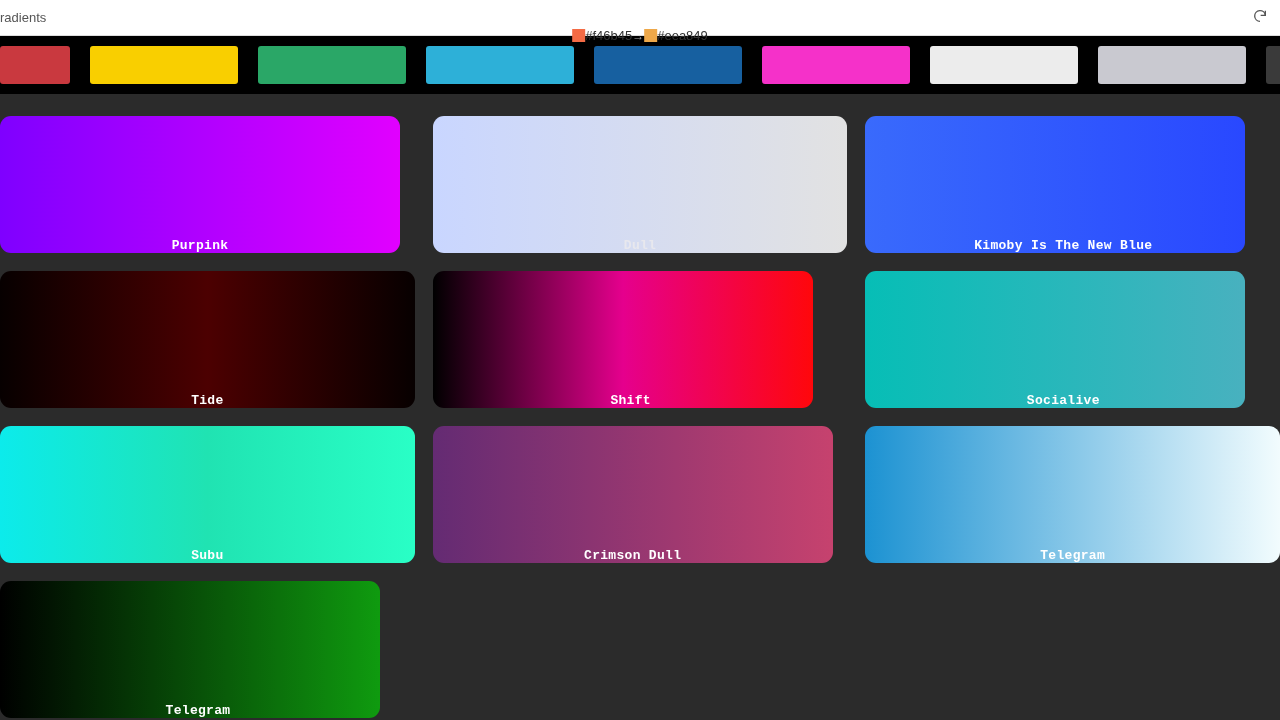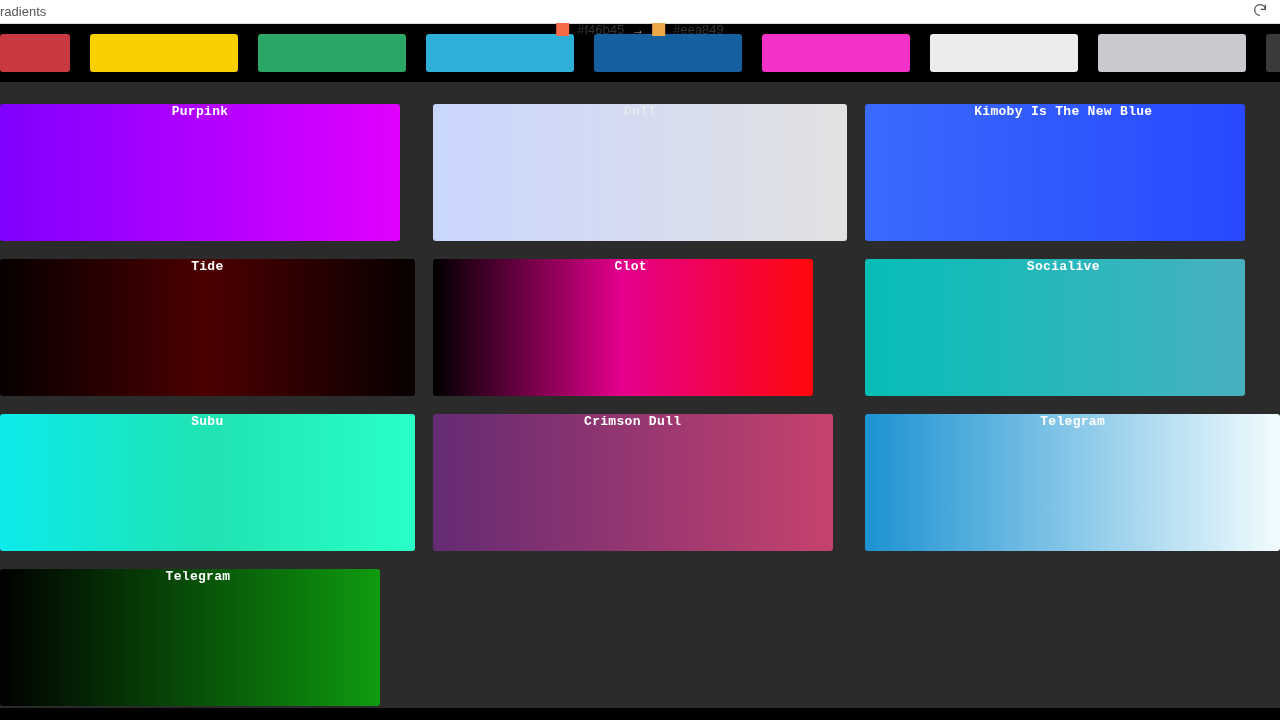--- a/index.html
+++ b/index.html
@@ -2,41 +2,40 @@
 <html><head>
 <meta charset="utf-8">
 <style>
   * { box-sizing: border-box; margin: 0; padding: 0; }
   html, body { width: 1280px; height: 720px; overflow: hidden; font-family: "Courier New", monospace; }
   body { background: #000; }
 
   
   .topbar {
     background: #fff;
-    height: 24px;
+    height: 36px;
     width: 100%;
     display: flex;
     align-items: center;
     font-family: -apple-system, "Segoe UI", Arial, sans-serif;
     font-size: 13px;
     color: #333;
     position: relative;
     border-bottom: 1px solid #ddd;
   }
   .topbar-left {
     padding-left: 0px;
     color: #555;
   }
   .topbar-center {
     position: absolute;
     left: 50%;
     transform: translateX(-50%);
     display: flex;
     align-items: center;
-    gap: 8px;
     margin-top: 36px;
   }
   .swatch {
     width: 13px; height: 13px; display: inline-block;
   }
   .arrow { color: #aaa; font-size: 12px; }
   .topbar-right {
     position: absolute;
     right: 12px;
     display: flex;
@@ -73,23 +72,23 @@
   }
   .grid {
     display: grid;
     grid-template-columns: repeat(3, 1fr);
     gap: 18px 18px;
     padding: 22px 0 0 0;
     width: 100%;
   }
   .card {
     height: 137px;
-    border-radius: 3px;
+    border-radius: 11px;
     display: flex;
-    align-items: flex-start;
+    align-items: flex-end;
     justify-content: center;
     color: #fff;
     font-weight: bold;
     font-size: 13px;
     font-family: "Courier New", monospace;
     letter-spacing: 0.3px;
   }
   .card.col1 { margin-left: 0; width: 400px; }
   .card.col3 { width: 380px; padding-left: 16px; }
   .grid > .card { position: relative; }
@@ -137,21 +136,21 @@
         <span>Dull</span>
       </div>
     <div class="card col3" style="background:linear-gradient(90deg,#396afc,#2948ff)">
         <span>Kimoby Is The New Blue</span>
       </div>
 
     <div class="card" style="background:linear-gradient(90deg,#070000,#4c0001,#070000)">
         <span>Tide</span>
       </div>
     <div class="card col3" style="background:linear-gradient(90deg,#000000,#e5008d,#ff070b)">
-        <span>Clot</span>
+        <span>Shift</span>
       </div>
 
     <div class="card col3" style="background:linear-gradient(90deg,#06beb6,#48b1bf)">
         <span>Socialive</span>
       </div>
     <div class="card" style="background:linear-gradient(90deg,#0cebeb,#20e3b2,#29ffc6)">
         <span>Subu</span>
       </div>
 
     <div class="card col1" style="background:linear-gradient(90deg,#642b73,#c6426e)">

